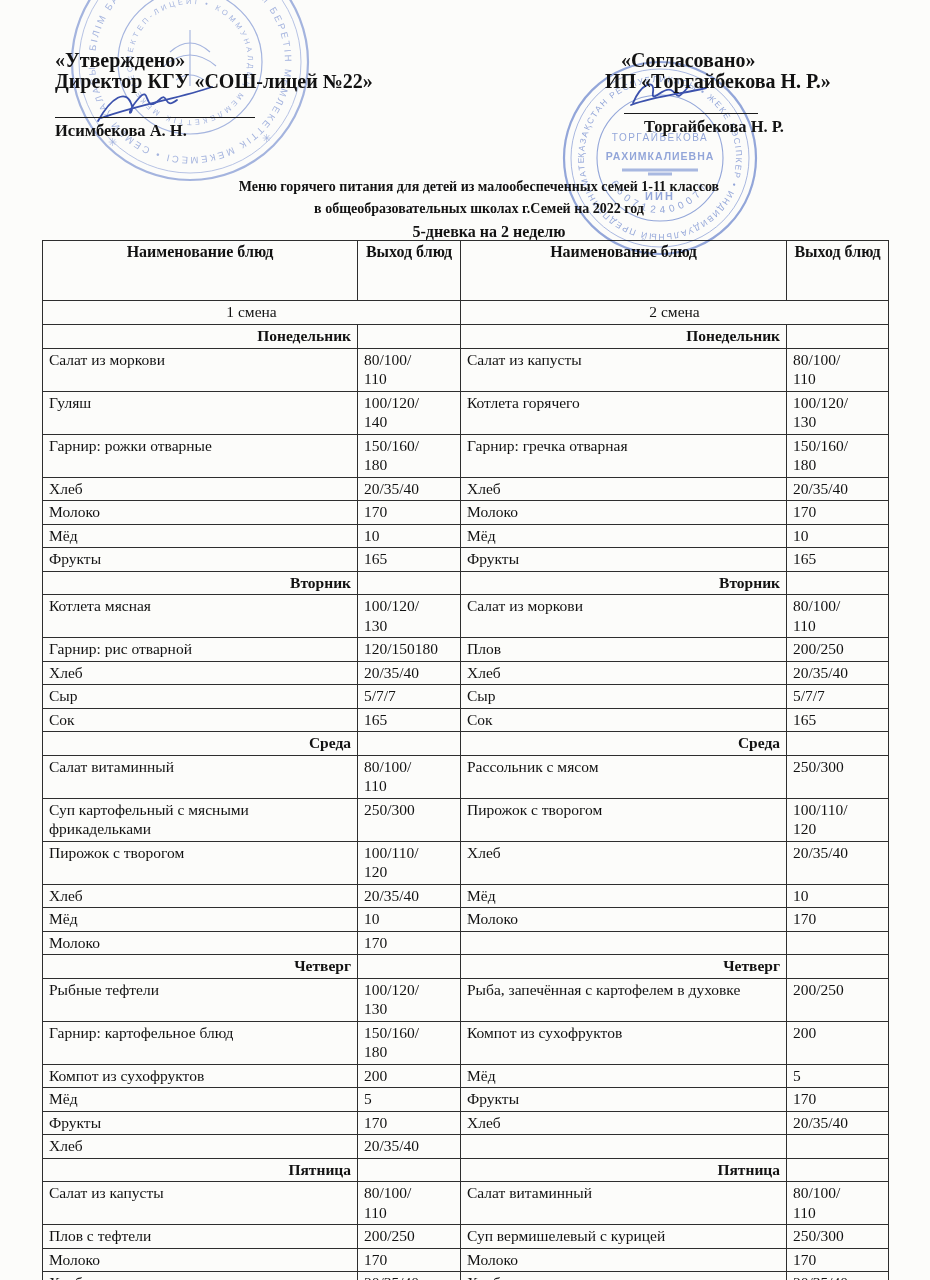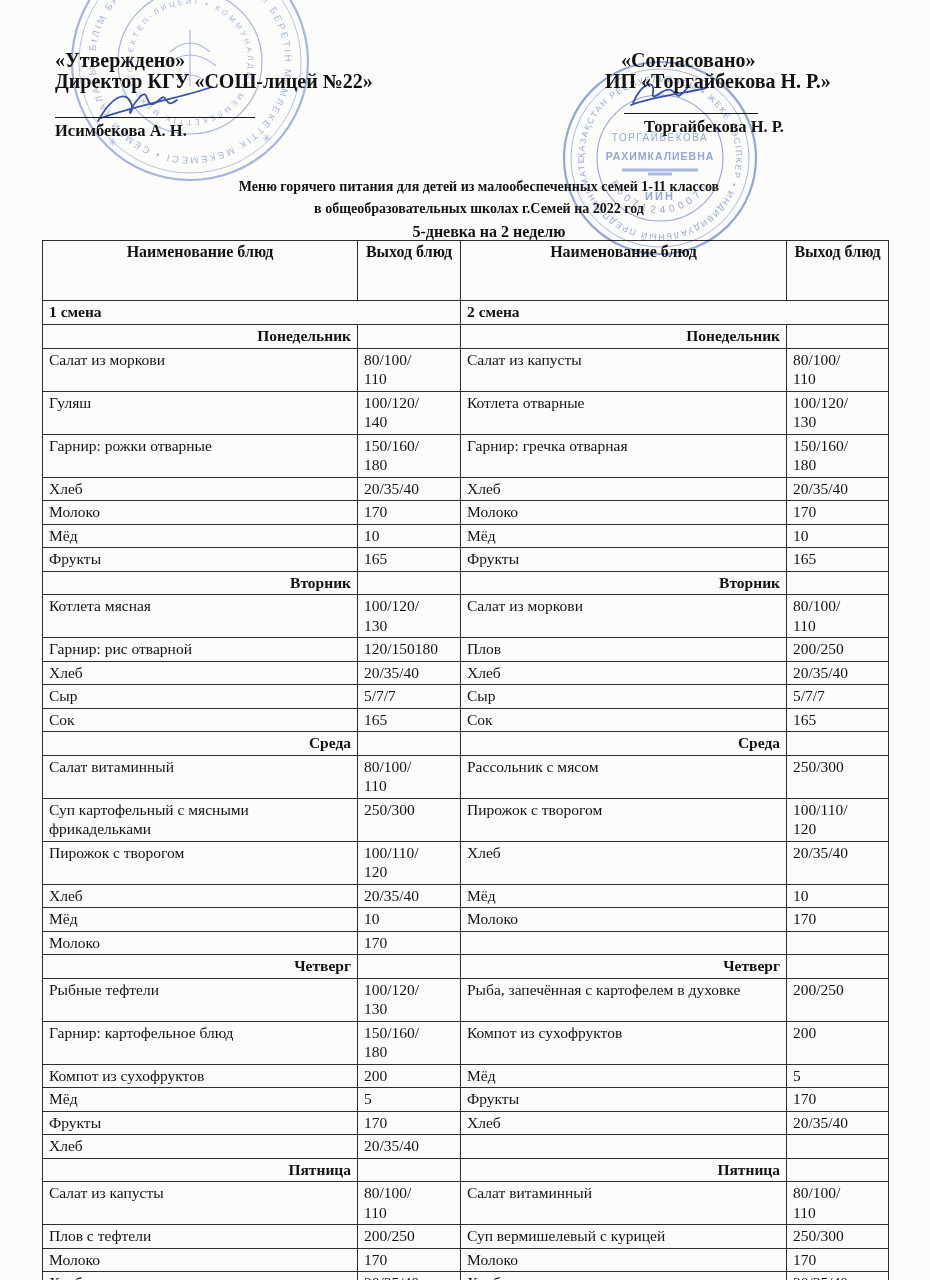--- a/index.html
+++ b/index.html
@@ -29,21 +29,21 @@
   table.menu{
     position:absolute;left:42px;top:240px;width:846px;z-index:1;
     border-collapse:collapse;table-layout:fixed;background:transparent;
   }
   table.menu th,table.menu td{
     border:1px solid #2e2e2e;vertical-align:top;
     padding:1px 6px 2px 6px;font-size:15.5px;line-height:19.5px;
     overflow:hidden;
   }
   table.menu th{font-weight:bold;text-align:center;height:56px;font-size:16px;margin-top:42px;}
-  td.shift-cell{font-weight:bold;font-size:16px;height:20px;}
+  td.shift-cell{font-weight:normal;text-align:center;font-size:16px;height:20px;}
   td.day-cell{font-weight:bold;text-align:right;font-size:16px;}
   td.out-cell{white-space:pre-line;}
   td.empty-cell{height:19px;}
 </style>
 </head>
 <body>
 
 <div class="page">
 
   <svg class="ink-overlay" width="930" height="300" viewBox="0 0 930 300">
@@ -151,21 +151,21 @@
           <td class="out-cell">80/100/
 110</td>
           <td class="dish-cell">Салат из капусты</td>
           <td class="out-cell">80/100/
 110</td>
         </tr>
         <tr class="item-row">
           <td class="dish-cell">Гуляш</td>
           <td class="out-cell">100/120/
 140</td>
-          <td class="dish-cell">Котлета отварные</td>
+          <td class="dish-cell">Котлета горячего</td>
           <td class="out-cell">100/120/
 130</td>
         </tr>
         <tr class="item-row">
           <td class="dish-cell">Гарнир: рожки  отварные</td>
           <td class="out-cell">150/160/
 180</td>
           <td class="dish-cell">Гарнир: гречка  отварная</td>
           <td class="out-cell">150/160/
 180</td>

